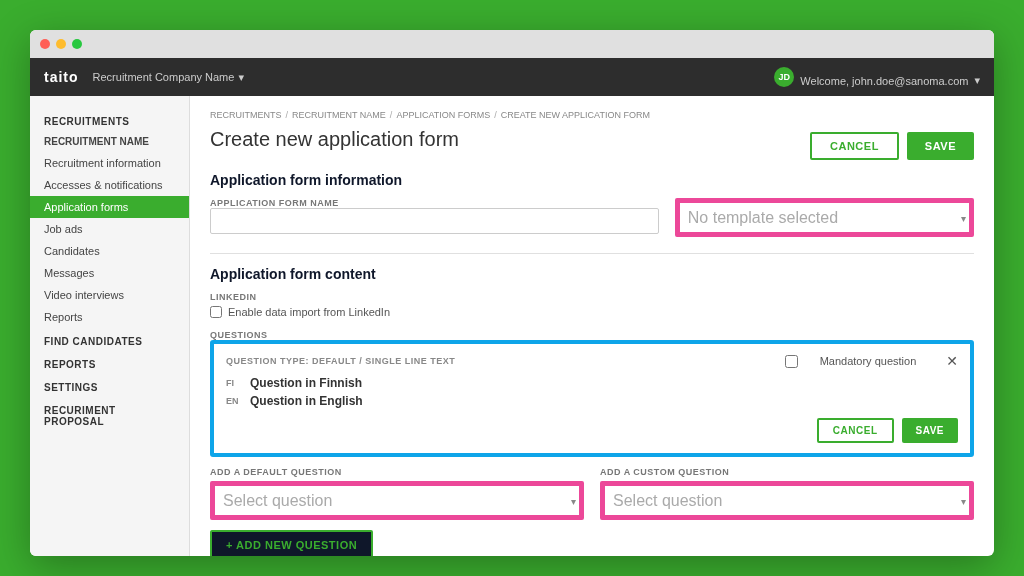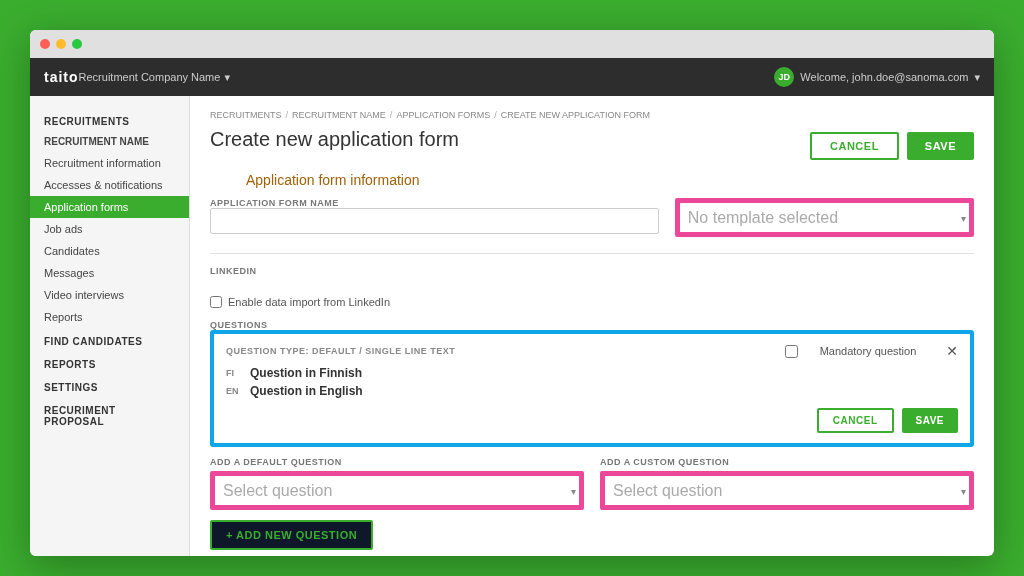--- a/index.html
+++ b/index.html
@@ -64,41 +64,42 @@
       display: flex;
       align-items: center;
       justify-content: space-between;
       padding: 0 14px;
       flex-shrink: 0;
     }
 
     .navbar-left {
       display: flex;
       align-items: center;
+      gap: 14px;
     }
 
     .logo-text {
       color: #fff;
       font-weight: bold;
       font-size: 14px;
       letter-spacing: 1px;
     }
 
     .company-selector {
       color: #ccc;
       font-size: 11px;
       display: flex;
       align-items: center;
       gap: 4px;
       cursor: pointer;
     }
 
     .navbar-right {
       display: flex;
-      align-items: center;
+      align-items: flex-end;
       gap: 6px;
       color: #ccc;
       font-size: 11px;
     }
 
     .user-avatar {
       width: 20px; height: 20px;
       background: #3aad2e;
       border-radius: 50%;
       display: flex;
@@ -217,25 +218,24 @@
       font-size: 11px;
       font-weight: bold;
       padding: 6px 18px;
       cursor: pointer;
       border-radius: 2px;
       letter-spacing: 0.5px;
     }
 
     
     .section-heading {
-      color: #a16207;
+      color: #0f172a;
       font-size: 14px;
-      font-weight: normal;
+      font-weight: bold;
       margin-bottom: 10px;
-      margin-left: 36px;
     }
 
     
     .form-section {
       margin-bottom: 16px;
     }
 
     .form-row {
       display: flex;
       gap: 16px;
@@ -304,21 +304,21 @@
 
     
     .linkedin-section {
       margin-bottom: 12px;
     }
 
     .checkbox-row {
       display: flex;
       align-items: center;
       gap: 6px;
-      margin-top: 20px;
+      margin-top: 4px;
     }
 
     .checkbox-row input[type="checkbox"] {
       width: 12px; height: 12px;
       cursor: pointer;
     }
 
     .checkbox-label {
       font-size: 11px;
       color: #555;
@@ -534,20 +534,21 @@
                   </select>
                   <span class="select-arrow">▾</span>
                 </div>
               </div>
             </div>
           </div>
 
           <hr class="divider">
 
           <div class="form-section">
+            <div class="section-heading">Application form content</div>
 
             <div class="linkedin-section">
               <div class="form-label">LINKEDIN</div>
               <div class="checkbox-row">
                 <input type="checkbox" style="">
                 <span class="checkbox-label">Enable data import from LinkedIn</span>
               </div>
             </div>
 
             <div class="questions-section">

